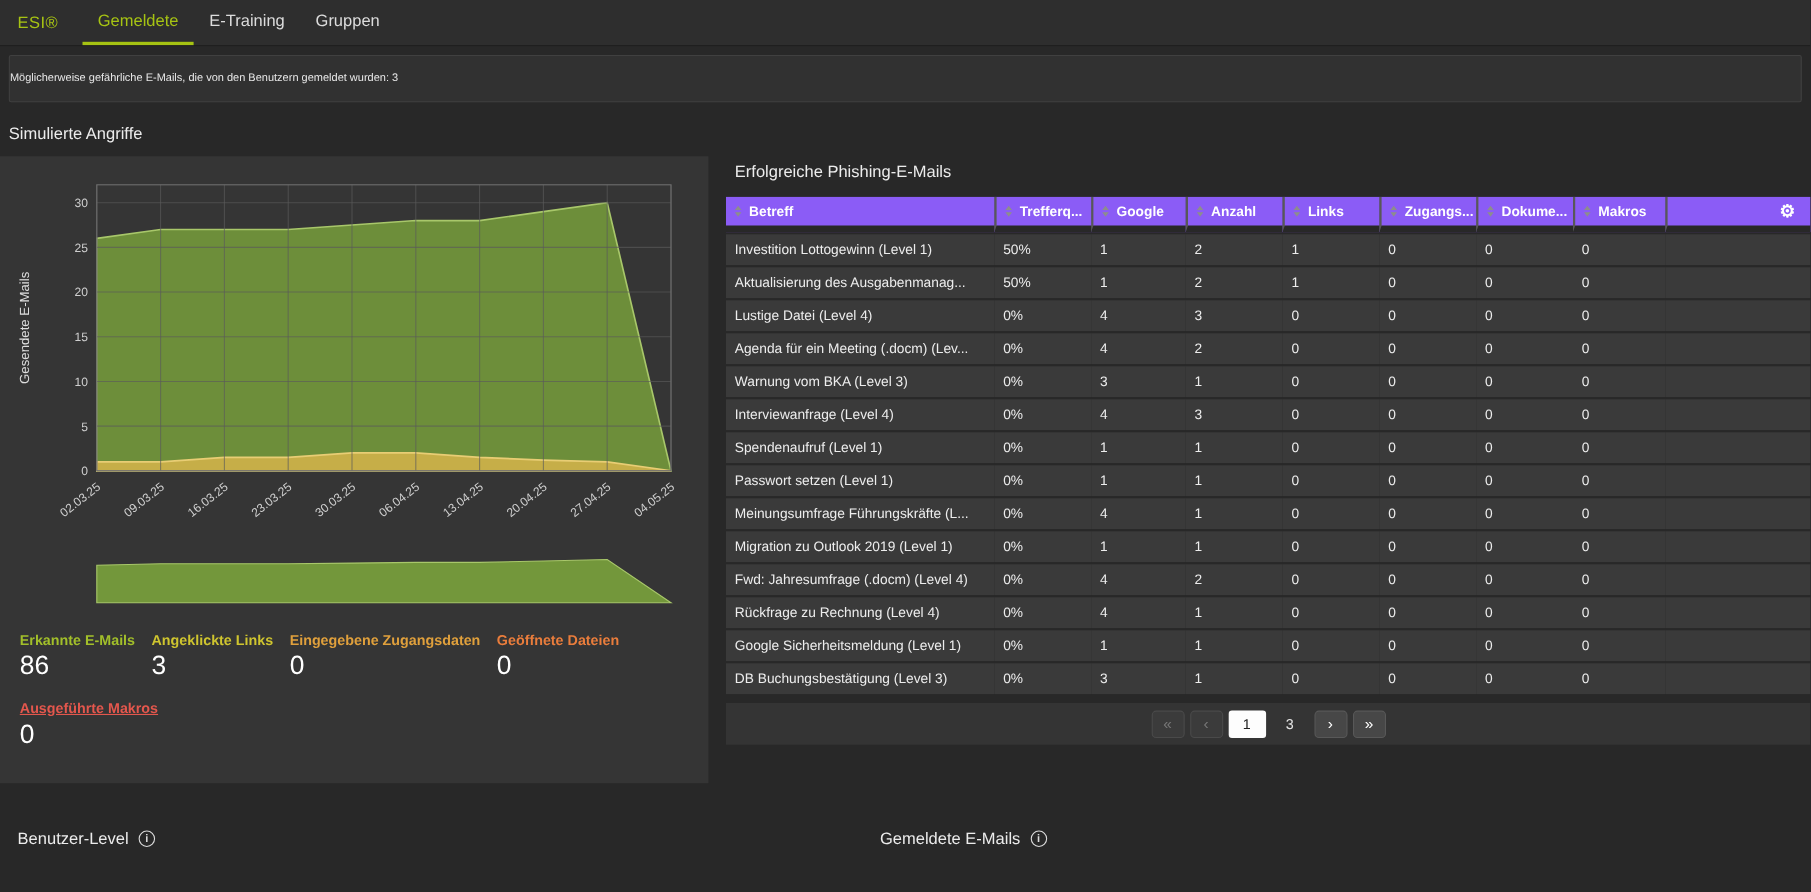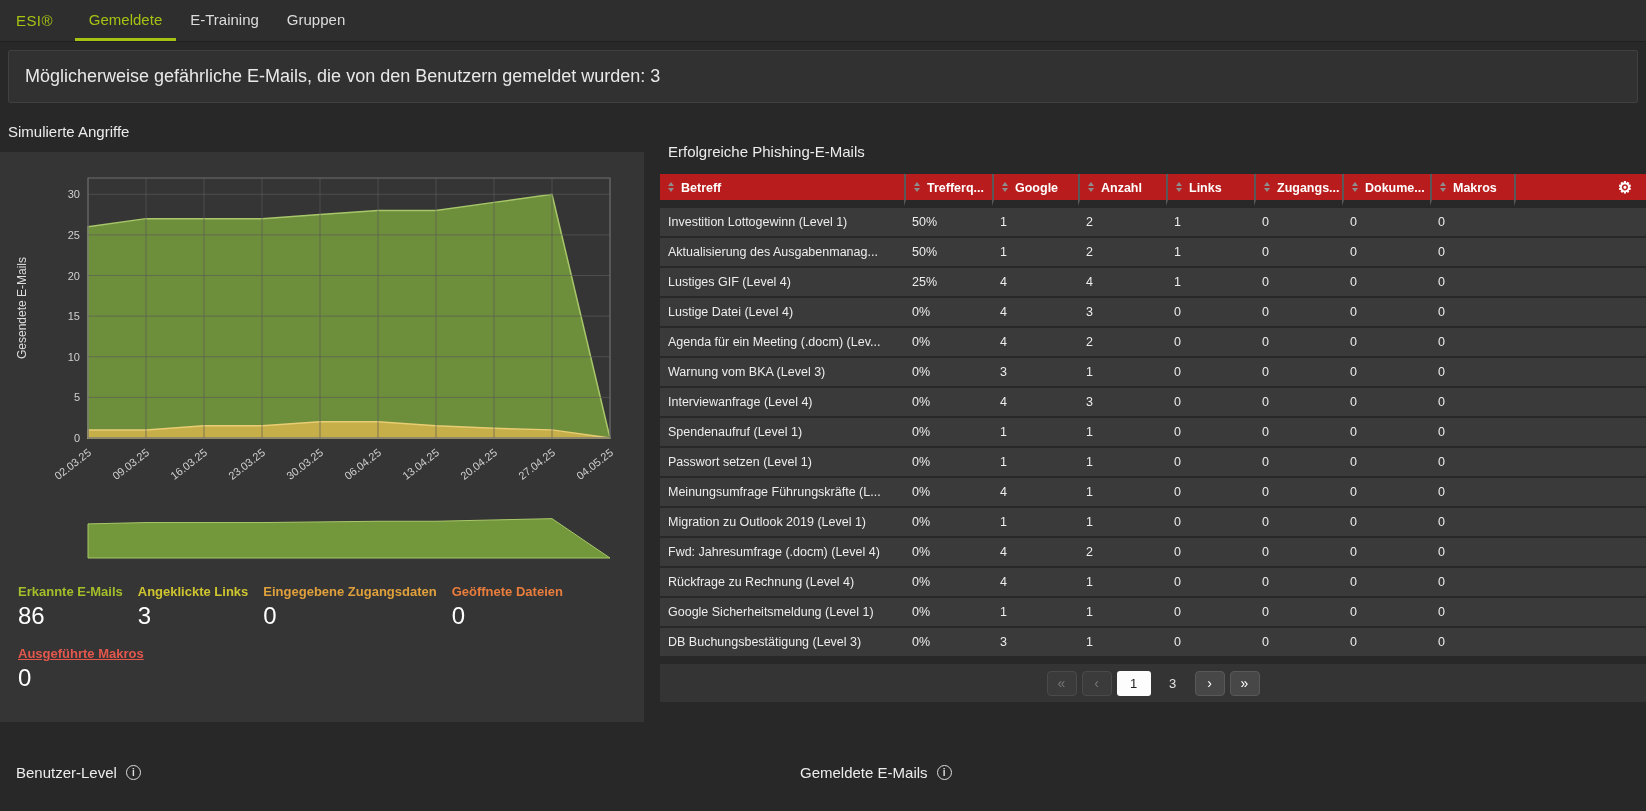--- a/index.html
+++ b/index.html
@@ -8,40 +8,40 @@
   svg{display:block;font-family:inherit}
 
   
   .navbar{height:42px;background:#2e2e2e;display:flex;align-items:stretch;padding:0 16px;border-bottom:1px solid #1f1f1f}
   .brand{color:#a6c313;font-size:15px;font-weight:400;display:flex;align-items:center;margin-right:22px;letter-spacing:.4px;cursor:pointer}
   .tabs{display:flex}
   .tab{display:flex;align-items:center;padding:0 14px;font-size:15px;color:#dcdcdc;cursor:pointer;border-bottom:3px solid transparent}
   .tab.active{color:#a6c313;border-bottom-color:#a6c313}
 
   
-  .alert{margin:8px 8px 0;background:#313131;border:1px solid #404040;padding:15px 16px;font-size:18px;color:#e8e8e8;border-radius:2px}
+  .alert{margin:8px 8px 0;background:#313131;border:1px solid #404040;padding:15px 0;font-size:10px;color:#e8e8e8;border-radius:2px}
 
   
   .content{display:flex;padding:0 0;gap:16px;align-items:center}
   .col-left{width:644px;flex:0 0 auto}
   .col-right{flex:1;min-width:0}
   .section-title{font-size:15px;font-weight:400;color:#ececec;margin:20px 0 12px 8px}
 
   
   .chart-panel{background:#353535;height:570px;padding:6px 4px 0;overflow:hidden}
   #nav-chart{margin-top:14px}
   .stats{padding:0 14px;margin-top:22px}
   .stats-row{display:flex;gap:15px}
   .stats-row-2{margin-top:16px}
   .stat-label{font-size:13px;font-weight:700;white-space:nowrap}
   .stat-value{font-size:24px;color:#fff;margin-top:3px}
 
   
   .data-table{width:100%;border-collapse:separate;border-spacing:0 2px;table-layout:fixed}
-  .data-table th{background:#b91c1c;color:#fff;font-size:12.5px;font-weight:700;text-align:left;
+  .data-table th{background:#8b5cf6;color:#fff;font-size:12.5px;font-weight:700;text-align:left;
     padding:0 8px;height:32px;white-space:nowrap;overflow:hidden;vertical-align:middle;
     border-bottom:6px solid #282828;cursor:pointer}
   .data-table th:not(:first-child){border-left:2px solid #585858}
   .th-label{vertical-align:middle}
   .sort{display:inline-flex;flex-direction:column;gap:2px;margin-right:7px;vertical-align:middle}
   .sort i{display:block;width:0;height:0;border-left:3.5px solid transparent;border-right:3.5px solid transparent}
   .sort .up{border-bottom:4px solid #8d8d8d}
   .sort .down{border-top:4px solid #8d8d8d}
   .gear-th{text-align:right !important;padding-right:14px !important;cursor:default}
   .gear{font-size:16px;color:#fff;cursor:pointer}
@@ -226,31 +226,20 @@
               <td class="td-num">50%</td>
               <td class="td-num">1</td>
               <td class="td-num">2</td>
               <td class="td-num">1</td>
               <td class="td-num">0</td>
               <td class="td-num">0</td>
               <td class="td-num">0</td>
               <td class="td-filler"></td>
             </tr>
             <tr>
-              <td class="td-betreff">Lustiges GIF (Level 4)</td>
-              <td class="td-num">25%</td>
-              <td class="td-num">4</td>
-              <td class="td-num">4</td>
-              <td class="td-num">1</td>
-              <td class="td-num">0</td>
-              <td class="td-num">0</td>
-              <td class="td-num">0</td>
-              <td class="td-filler"></td>
-            </tr>
-            <tr>
               <td class="td-betreff">Lustige Datei (Level 4)</td>
               <td class="td-num">0%</td>
               <td class="td-num">4</td>
               <td class="td-num">3</td>
               <td class="td-num">0</td>
               <td class="td-num">0</td>
               <td class="td-num">0</td>
               <td class="td-num">0</td>
               <td class="td-filler"></td>
             </tr>

